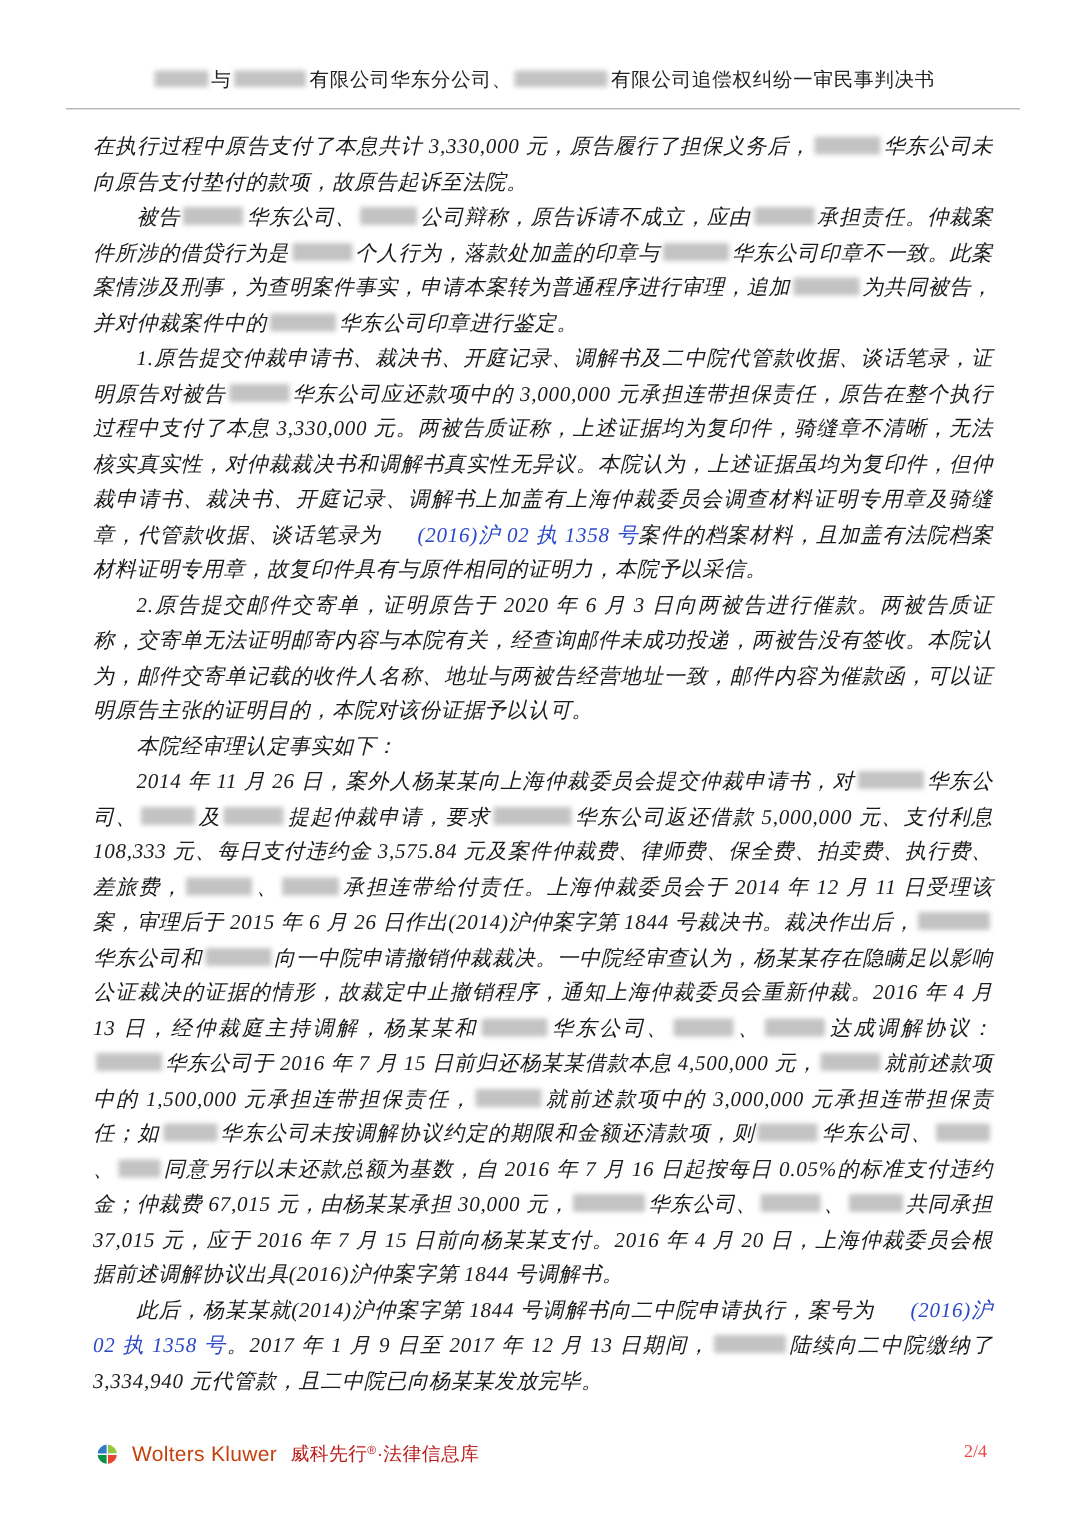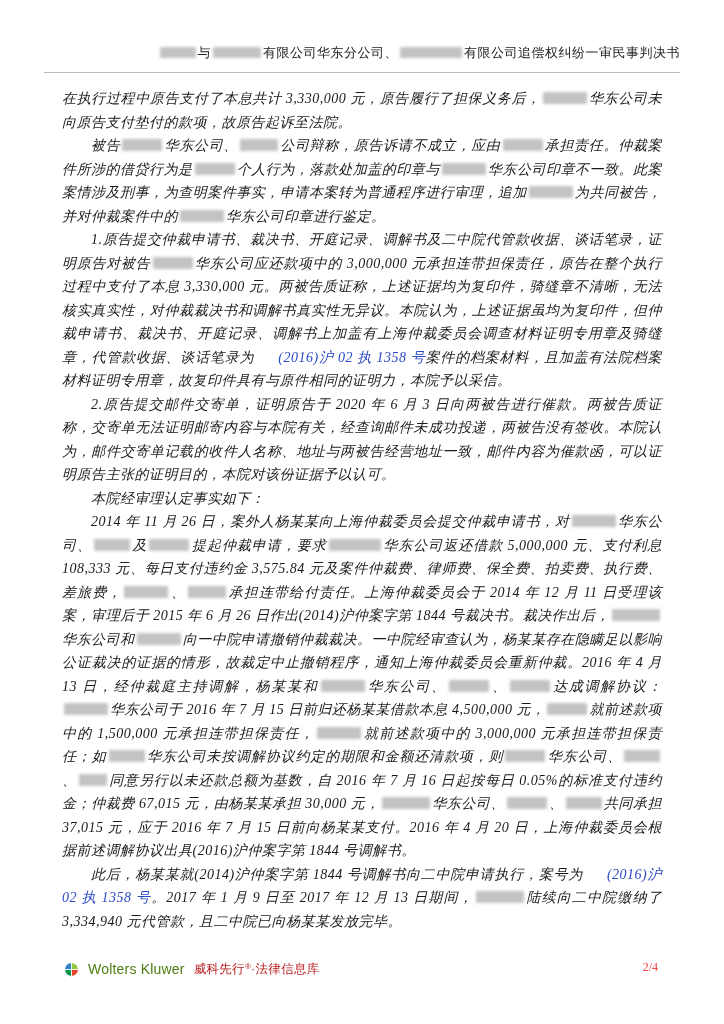--- a/index.html
+++ b/index.html
@@ -12,21 +12,21 @@
   .page{
     position:relative;
     width:724px;height:1024px;
     background:#ffffff;
     font-family:"Liberation Serif","DejaVu Serif",serif;
     color:var(--ink);
     overflow:hidden;
   }
   .doc-header{
     position:absolute;top:44px;left:44px;right:44px;
-    text-align:right;
+    text-align:center;
     font-size:13px;letter-spacing:.5px;
     padding-bottom:10px;
     border-bottom:1px solid var(--rule);
     color:#222;
     white-space:nowrap;
   }
   .doc-body{
     position:absolute;top:87px;left:62px;width:600px;
     font-size:14px;line-height:23.5px;letter-spacing:.5px;
     text-align:justify;
@@ -48,21 +48,21 @@
     vertical-align:-1px;margin:0 2px;
   }
   .lk{color:var(--link);text-decoration:none;cursor:pointer;padding-left:24px;}
   .doc-footer{
     position:absolute;left:64px;top:958px;height:22px;
     display:flex;align-items:center;gap:9px;
     font-family:"Liberation Sans","DejaVu Sans",sans-serif;
   }
   .wk-logo{display:inline-flex;align-items:center;}
   .wk-brand{
-    font-size:14px;color:#4d7c0f;letter-spacing:.2px;
+    font-size:14px;color:#c2410c;letter-spacing:.2px;
     font-weight:400;
   }
   .wk-product{
     font-size:12.5px;color:#b91c1c;letter-spacing:.3px;
   }
   .wk-product sup{font-size:8px;vertical-align:4px;}
   .page-num{
     position:absolute;top:960px;right:66px;
     font-size:12px;color:#ef4444;
     font-family:"Liberation Serif","DejaVu Serif",serif;

